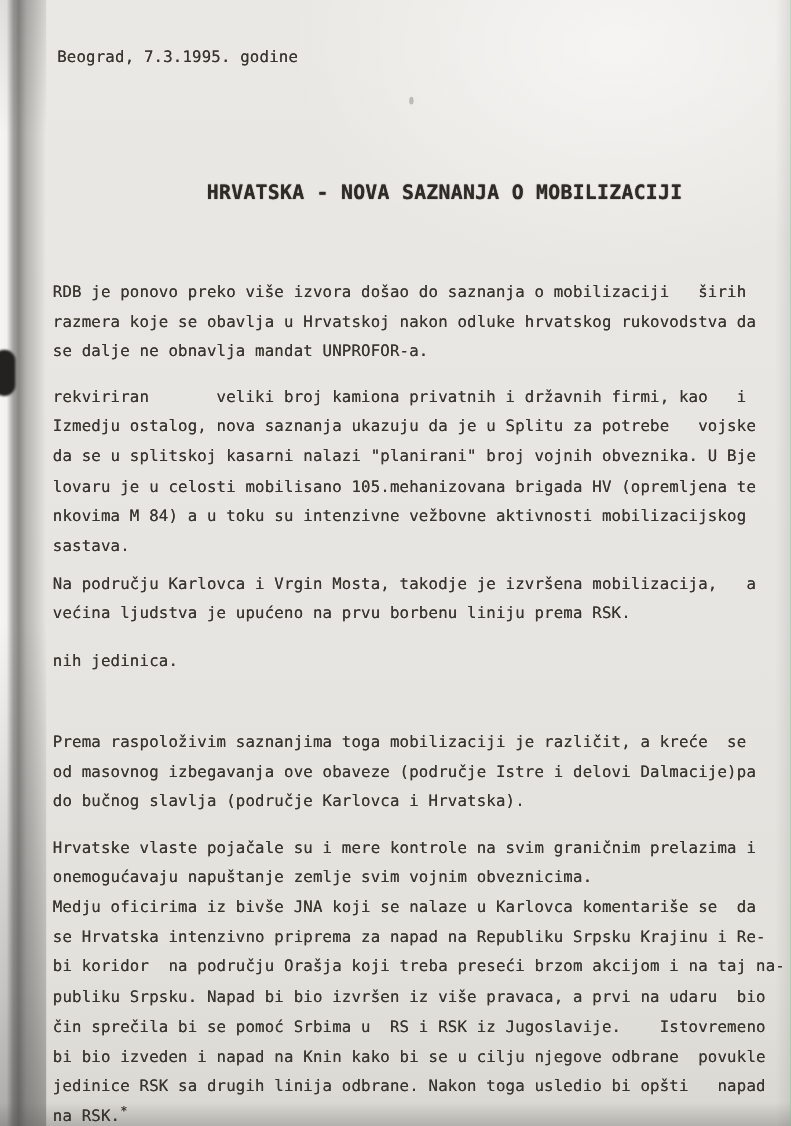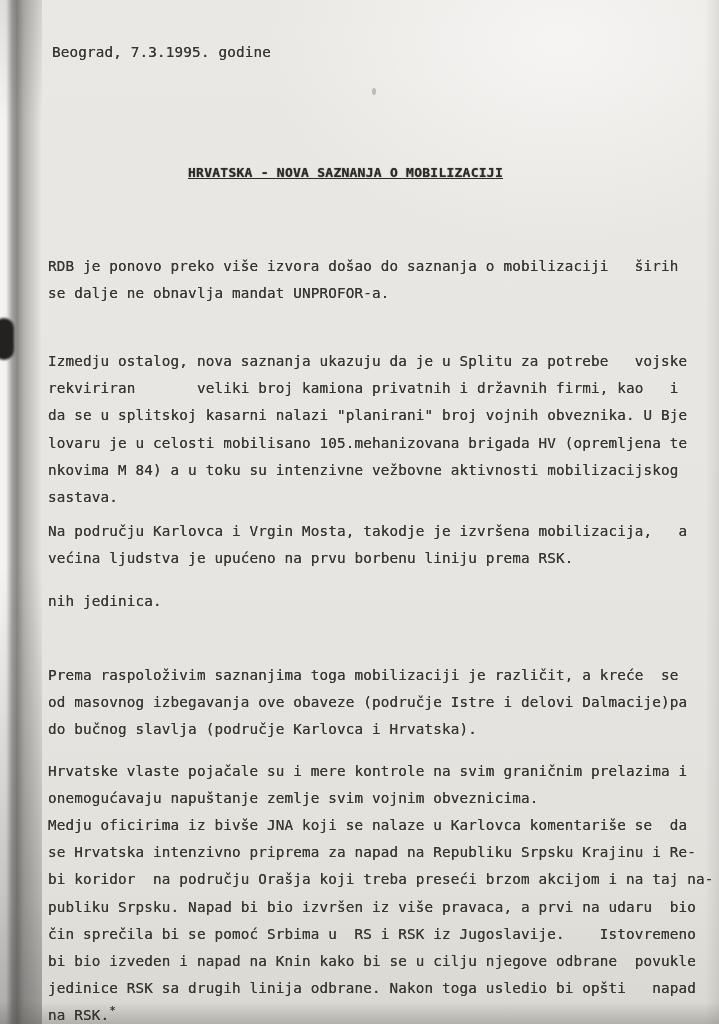--- a/index.html
+++ b/index.html
@@ -49,24 +49,23 @@
   .content {
     position: absolute; inset: 0;
     color: #38342e;
     font-size: 14.3px;
     letter-spacing: 0.15px;
     text-shadow: 0 0 0.6px rgba(56,52,46,0.85);
   }
   .dateline { position: absolute; left: 52px; top: 44px; white-space: pre; }
   .doc-title {
     position: absolute; left: 188px; top: 165px;
-    font-weight: bold; font-size: 13px; letter-spacing: 0.25px;
+    font-weight: bold; font-size: 18px; letter-spacing: 0.25px;
     color: #2e2b26; text-shadow: 0 0 1px rgba(46,43,38,0.9);
     white-space: pre;
-    text-decoration: underline;
   }
   .para { position: absolute; left: 48px; width: 668px; }
   .line { white-space: pre; line-height: 27.2px; height: 27.2px; }
   sup.fn { font-size: 11px; line-height: 0; }
 </style>
 </head>
 <body>
 
 <div class="scan-root">
   <div class="page-bg"></div>
@@ -75,26 +74,27 @@
   <div class="speck"></div>
   <div class="right-shade"></div>
   <div class="bottom-shade"></div>
 
   <div class="content">
     <div class="dateline">Beograd, 7.3.1995. godine</div>
     <div class="doc-title">HRVATSKA - NOVA SAZNANJA O MOBILIZACIJI</div>
 
     <div class="para" style="top:253px">
       <div class="line">RDB je ponovo preko više izvora došao do saznanja o mobilizaciji   širih</div>
+      <div class="line">razmera koje se obavlja u Hrvatskoj nakon odluke hrvatskog rukovodstva da</div>
       <div class="line">se dalje ne obnavlja mandat UNPROFOR-a.</div>
     </div>
 
     <div class="para" style="top:348px">
+      <div class="line">rekviriran       veliki broj kamiona privatnih i državnih firmi, kao   i</div>
       <div class="line">Izmedju ostalog, nova saznanja ukazuju da je u Splitu za potrebe   vojske</div>
-      <div class="line">rekviriran       veliki broj kamiona privatnih i državnih firmi, kao   i</div>
       <div class="line">da se u splitskoj kasarni nalazi "planirani" broj vojnih obveznika. U Bje</div>
       <div class="line">lovaru je u celosti mobilisano 105.mehanizovana brigada HV (opremljena te</div>
       <div class="line">nkovima M 84) a u toku su intenzivne vežbovne aktivnosti mobilizacijskog</div>
       <div class="line">sastava.</div>
     </div>
 
     <div class="para" style="top:518px">
       <div class="line">Na području Karlovca i Vrgin Mosta, takodje je izvršena mobilizacija,   a</div>
       <div class="line">većina ljudstva je upućeno na prvu borbenu liniju prema RSK.</div>
     </div>

